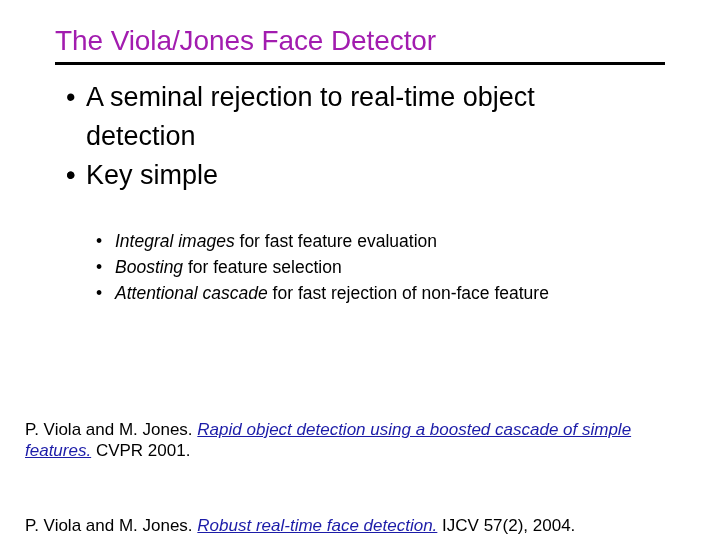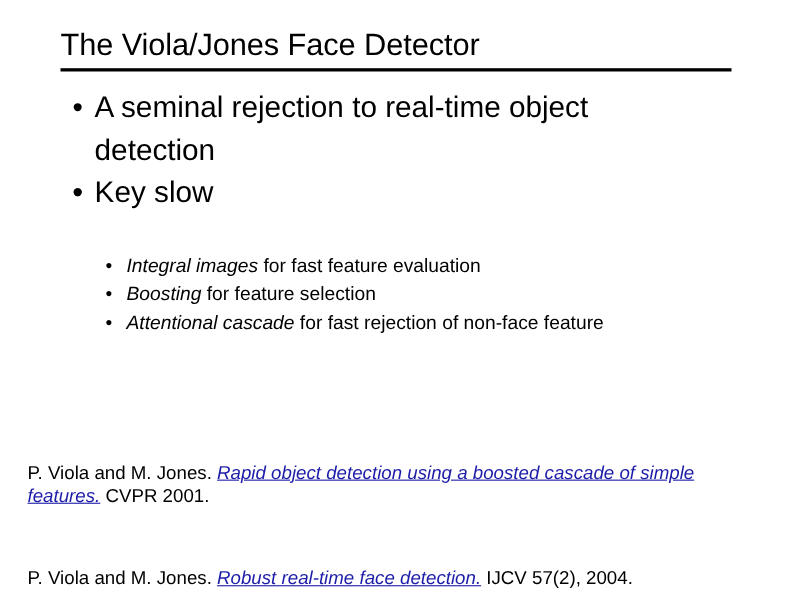--- a/index.html
+++ b/index.html
@@ -31,21 +31,21 @@
     left: 55px;
     top: 24px;
     width: 612px;
   }
   .slide-title {
     font-size: 28px;
     line-height: 34px;
     font-weight: 400;
     letter-spacing: -0.1px;
     white-space: nowrap;
-    color: #000000;
+    color: #a21caf;
   }
   .title-rule {
     margin-top: 4px;
     width: 610px;
     height: 3px;
     background: #000000;
   }
 
   
   .body-block {
@@ -146,21 +146,21 @@
     <ul class="lvl1">
       <li class="lvl1-item">
         <span class="bdot">•</span>
         <span class="txt">A seminal rejection to real-time object detection</span>
       </li>
       <li class="lvl1-item">
         <span class="bdot">•</span>
       </li>
       <li class="lvl1-item">
         <span class="bdot">•</span>
-        <span class="txt">Key slow</span>
+        <span class="txt">Key simple</span>
       </li>
     </ul>
   </div>
 
   <div class="sub-block">
     <ul class="lvl2">
       <li class="lvl2-item">
         <span class="bdot">•</span><span class="em">Integral images</span><span> for fast feature evaluation</span>
       </li>
       <li class="lvl2-item">

